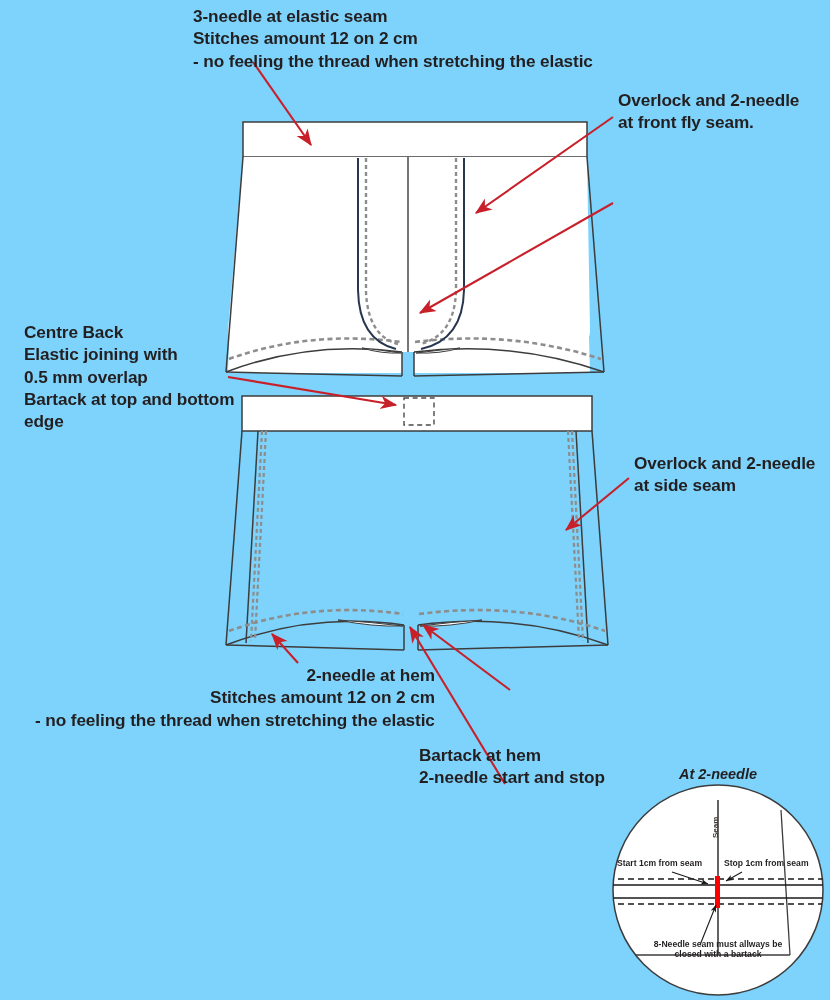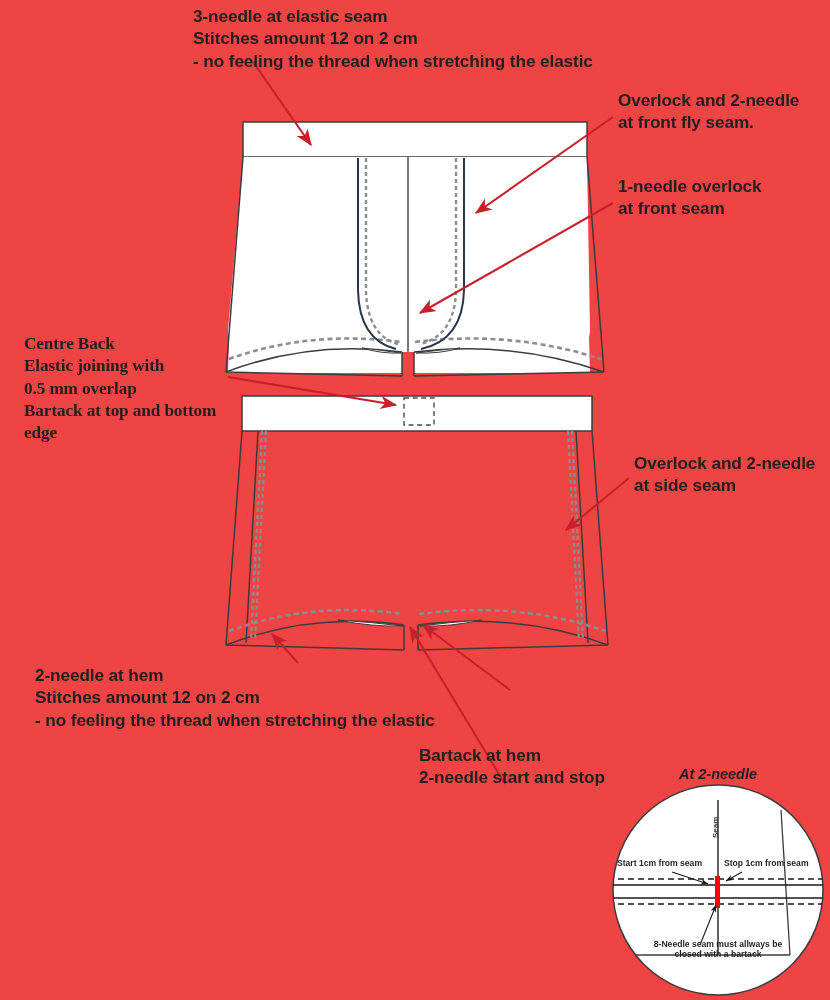--- a/index.html
+++ b/index.html
@@ -10,21 +10,21 @@
   }
   body {
     font-family: "Liberation Sans", sans-serif;
     color: #231f20;
   }
   #sheet {
     position: relative;
     width: 830px;
     height: 1000px;
     overflow: hidden;
-    background: #ef4444;
+    background: #7dd3fc;
   }
   #vector-layer {
     position: absolute;
     left: 0;
     top: 0;
     width: 830px;
     height: 1000px;
   }
   .note {
     position: absolute;
@@ -215,33 +215,31 @@
     </g>
   </svg>
 
   <div class="note left" style="left:193px; top:5px;">3-needle at elastic seam
 Stitches amount 12 on 2 cm
 - no feeling the thread when stretching the elastic</div>
 
   <div class="note left" style="left:618px; top:89px;">Overlock and 2-needle
 at front fly seam.</div>
 
-  <div class="note left" style="left:618px; top:175px;">1-needle overlock
-at front seam</div>
-
-  <div class="note left" style="left:24px; top:333px;font-family:Liberation Serif, serif;">Centre Back
+
+  <div class="note left" style="left:24px; top:321px;">Centre Back
 Elastic joining with
 0.5 mm overlap
 Bartack at top and bottom
 edge</div>
 
   <div class="note left" style="left:634px; top:452px;">Overlock and 2-needle
 at side seam</div>
 
-  <div class="note left" style="left:35px; top:664px;">2-needle at hem
+  <div class="note left" style="left:35px; top:664px;text-align:right;">2-needle at hem
 Stitches amount 12 on 2 cm
 - no feeling the thread when stretching the elastic</div>
 
 
   <div class="note left" style="left:419px; top:744px;">Bartack at hem
 2-needle start and stop</div>
 
   <div class="detail-text detail-title" style="left:648px; top:766px; width:140px;">At 2-needle</div>
 
   <div class="seam-vert-label" style="left:711px; top:838px;">Seam</div>

